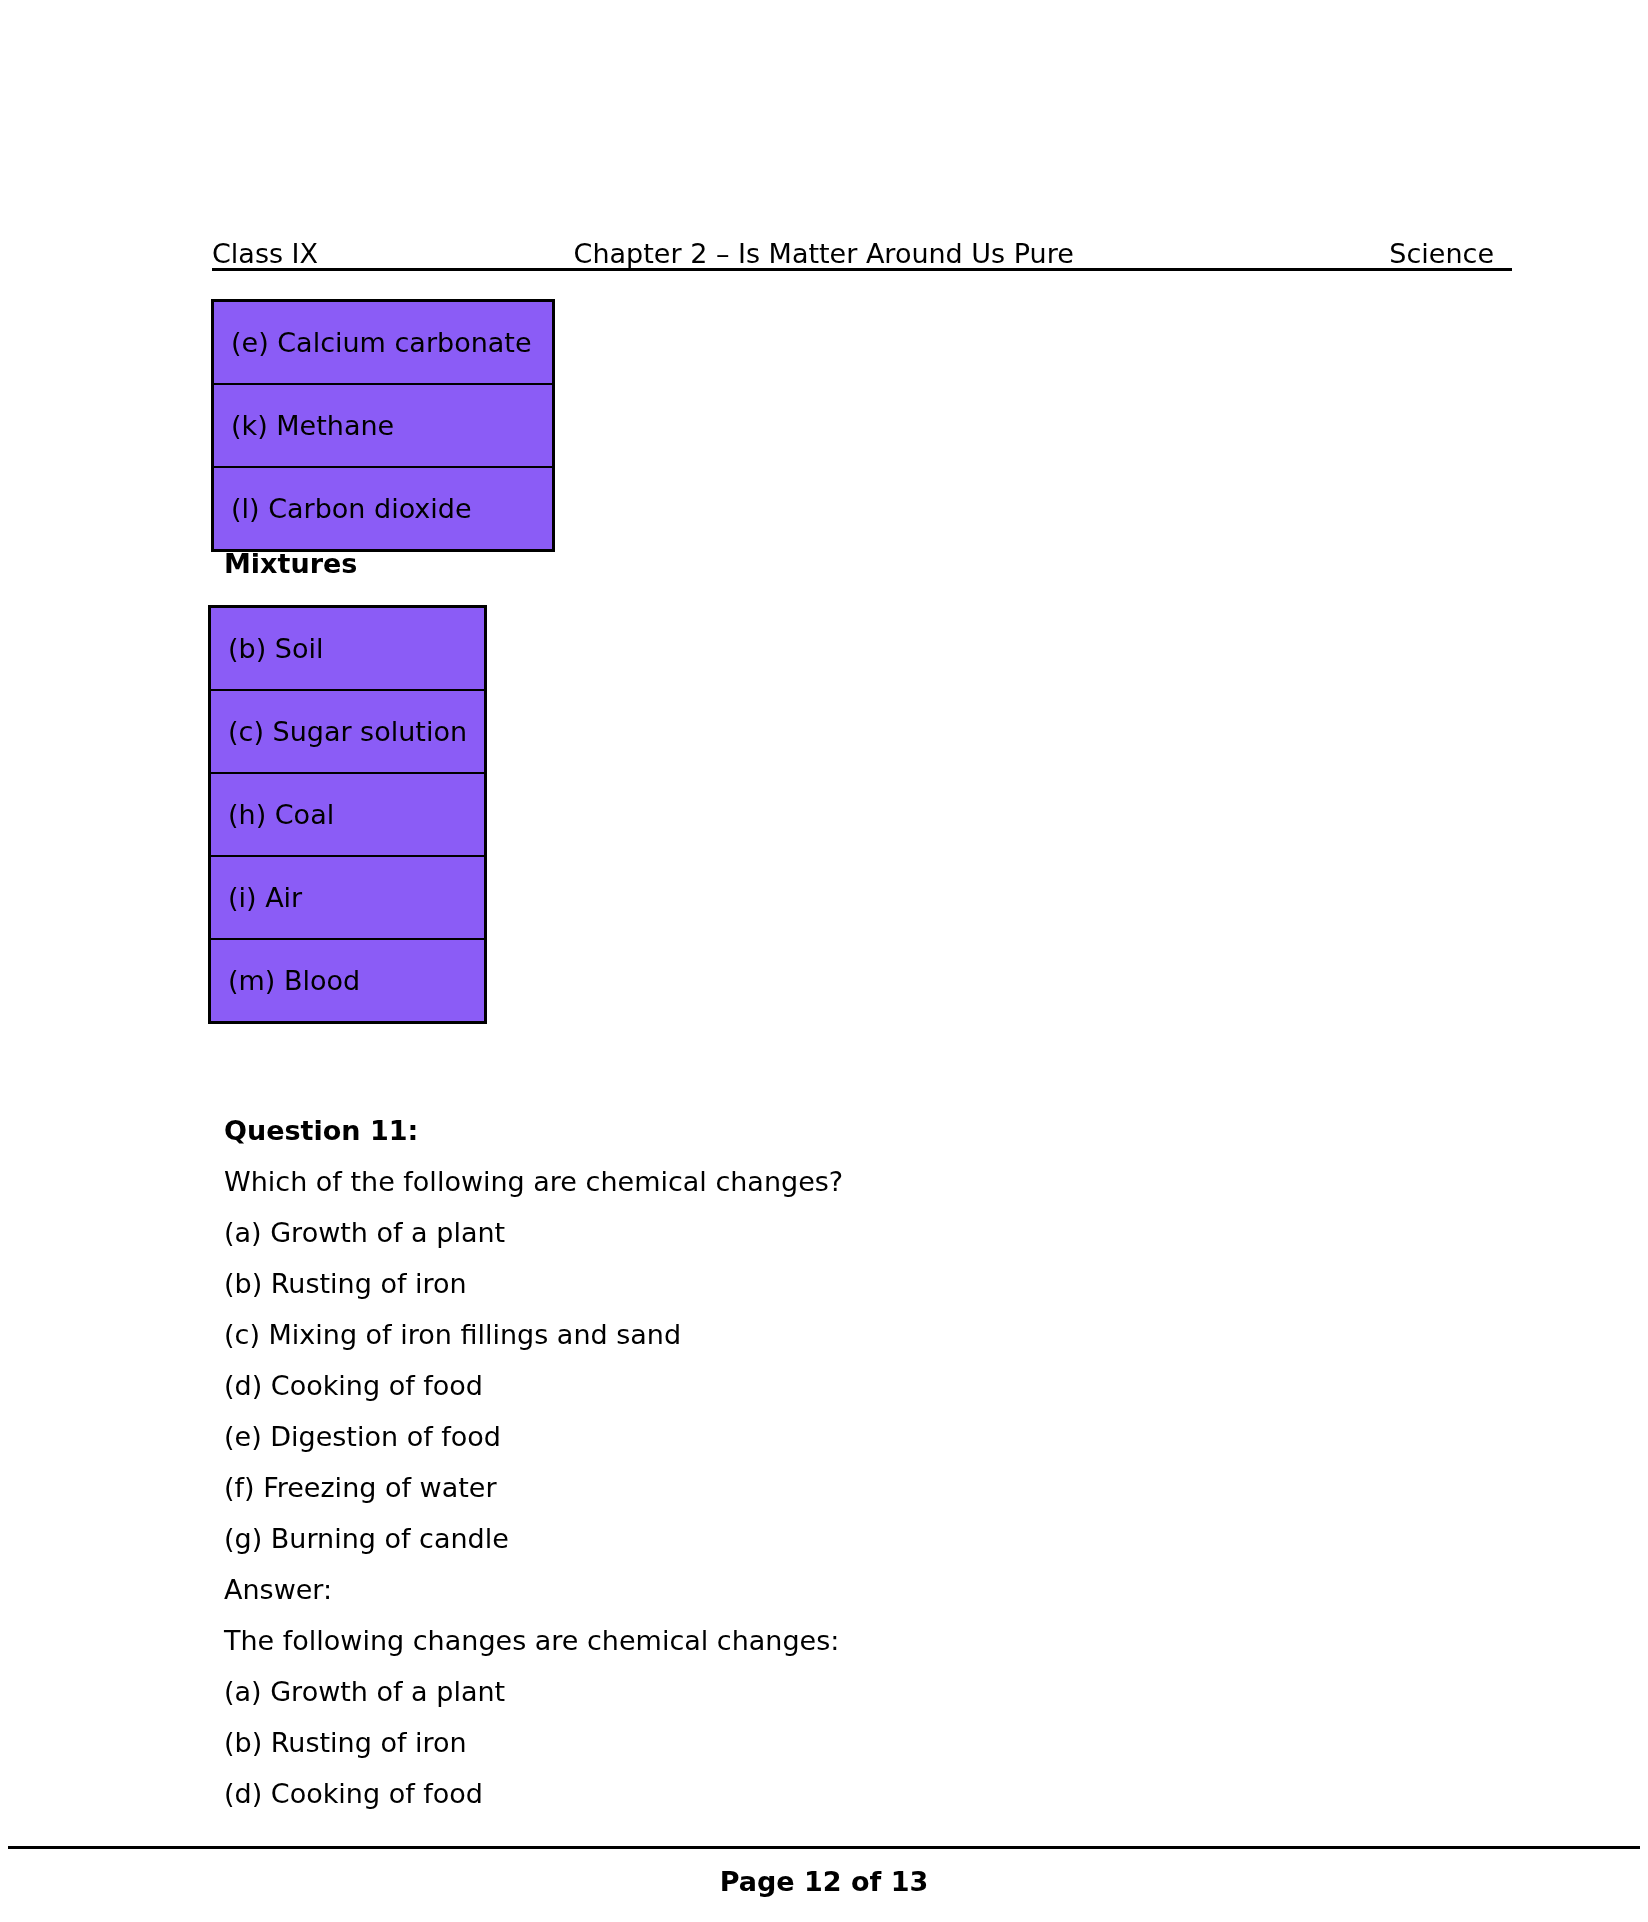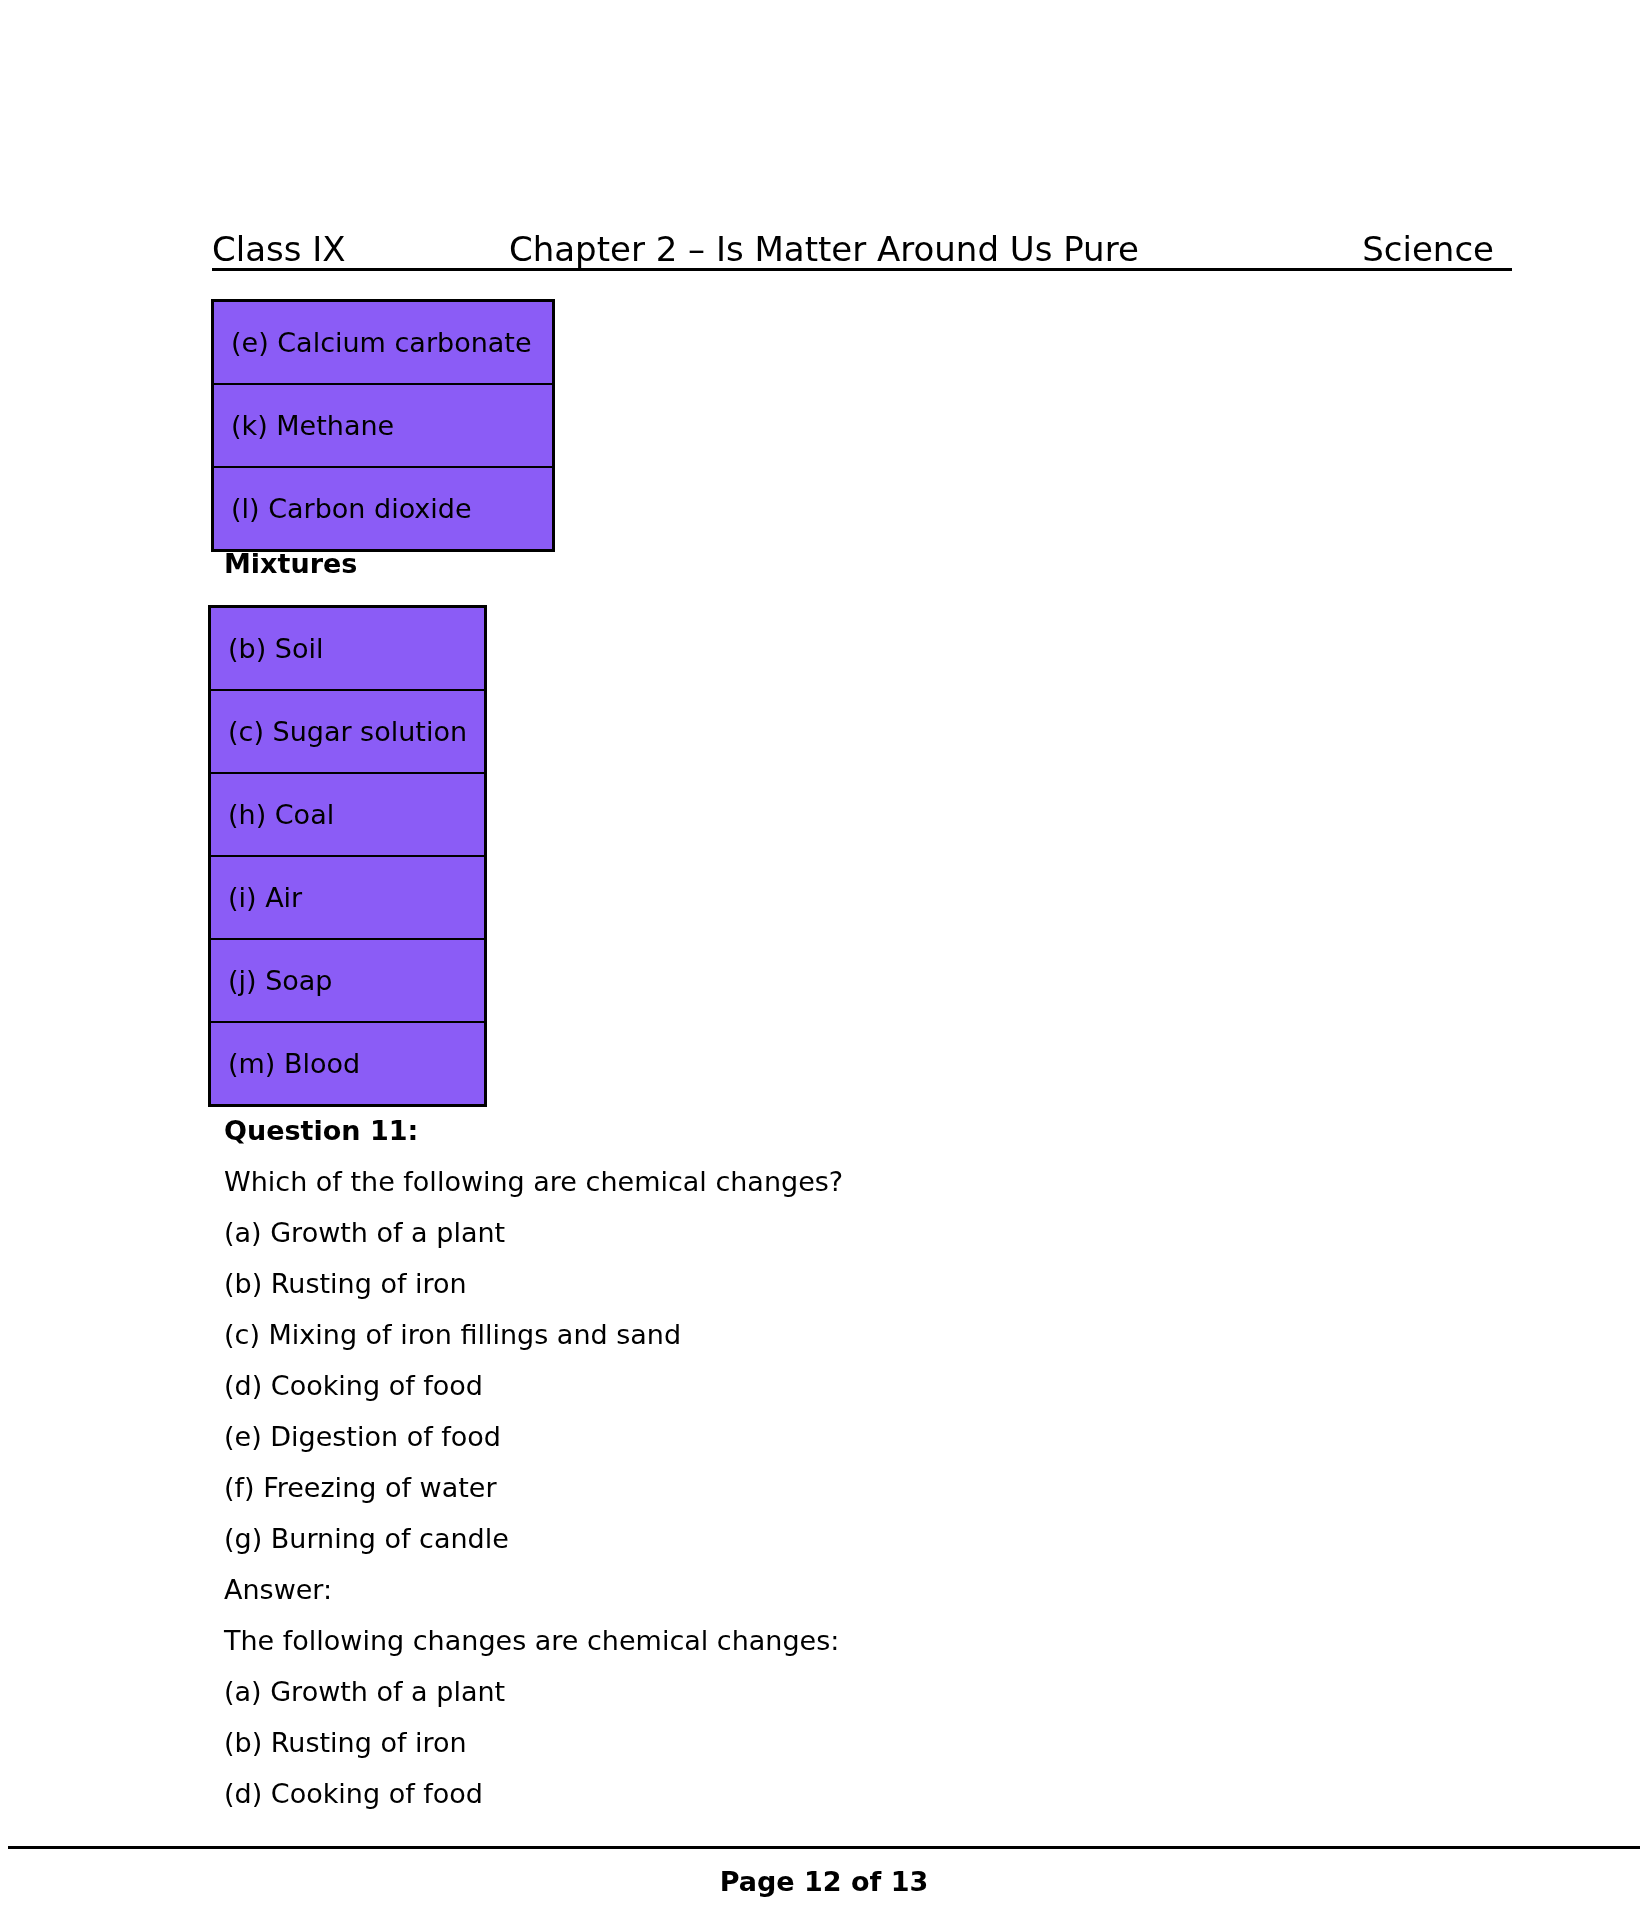--- a/index.html
+++ b/index.html
@@ -23,21 +23,21 @@
   
   .doc-header {
     position: absolute;
     left: 212px;
     top: 222px;
     width: 1300px;
     height: 46px;
     border-bottom: 3px solid #000000;
     display: flex;
     align-items: flex-end;
-    font-size: 34px;
+    font-size: 27px;
     line-height: 1.05;
     white-space: nowrap;
     gap: 24px;
   }
   .doc-header .hdr-left {
     flex: 0 0 auto;
   }
   .doc-header .hdr-center {
     flex: 1 1 auto;
     text-align: center;
@@ -157,23 +157,20 @@
       <tr>
         <td>(c) Sugar solution</td>
       </tr>
       <tr>
         <td>(h) Coal</td>
       </tr>
       <tr>
         <td>(i) Air</td>
       </tr>
       <tr>
-        <td>(j) Soap</td>
-      </tr>
-      <tr>
         <td>(m) Blood</td>
       </tr>
     </tbody>
   </table>
 
   <div class="body-block">
     <div class="body-line q-label">Question 11:</div>
     <div class="body-line">Which of the following are chemical changes?</div>
     <div class="body-line">(a) Growth of a plant</div>
     <div class="body-line">(b) Rusting of iron</div>

